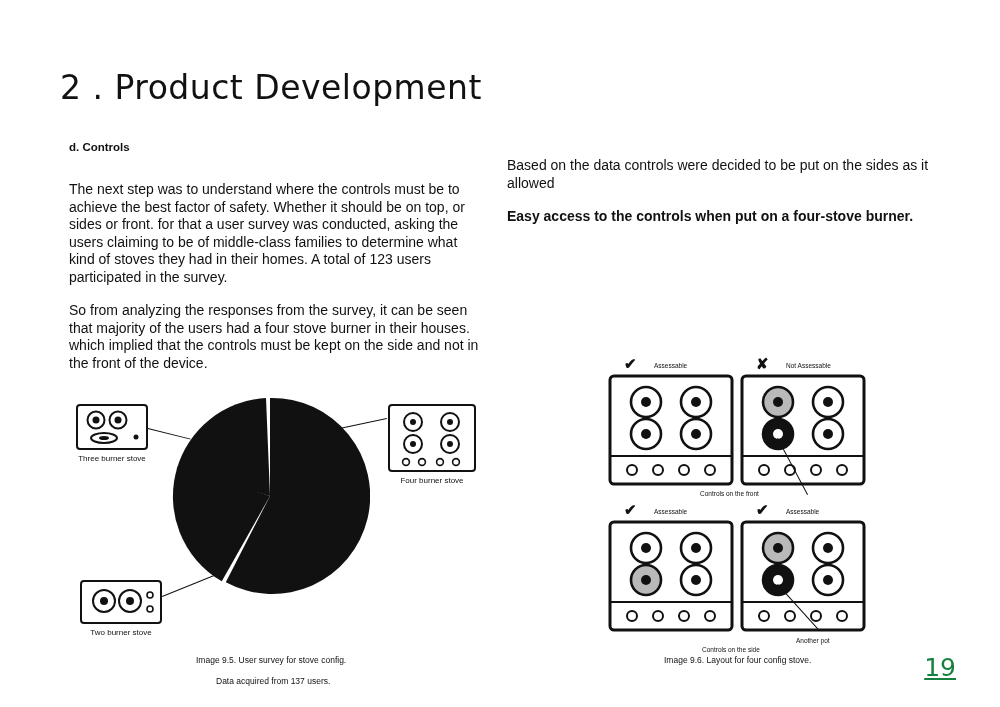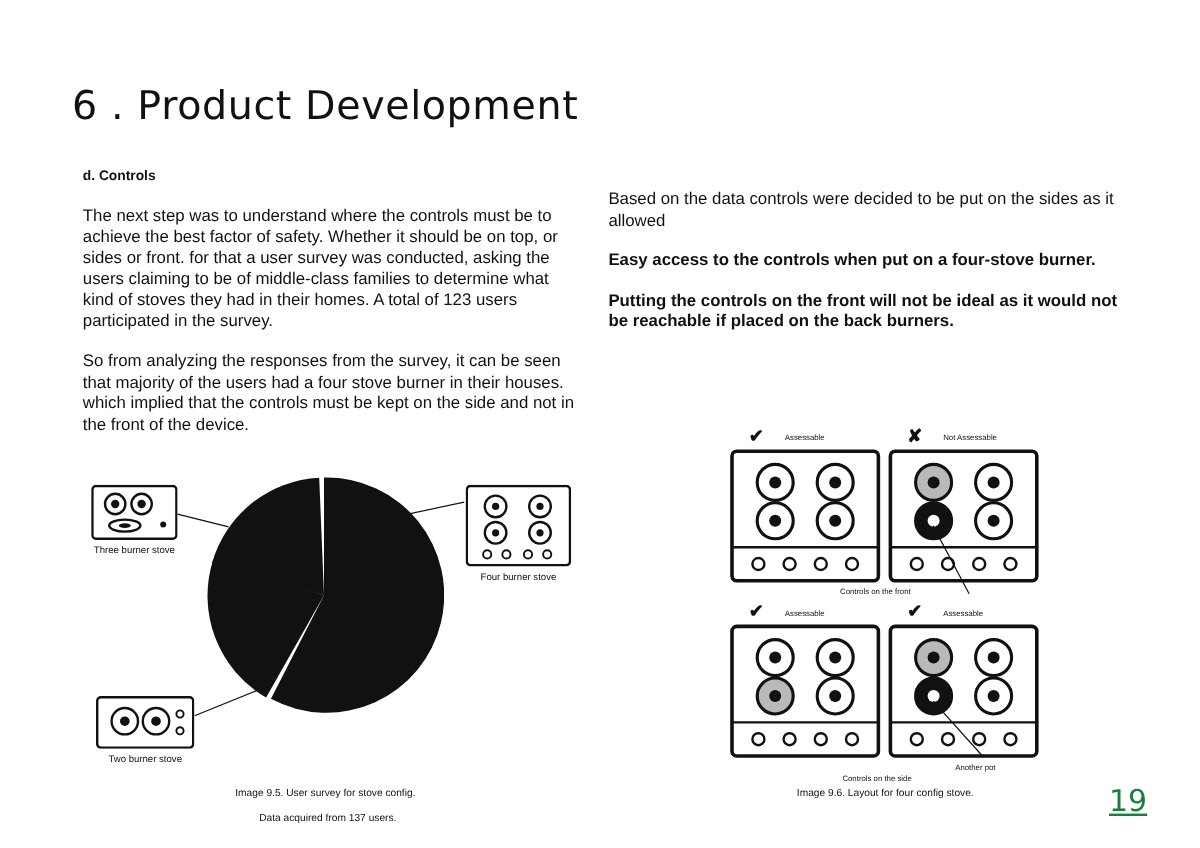--- a/index.html
+++ b/index.html
@@ -16,21 +16,21 @@
   .page-title{
     position:absolute;left:60px;top:68px;
     font-size:33px;font-weight:400;letter-spacing:.5px;color:#111;
     font-family:"DejaVu Sans", sans-serif;
   }
 
   
   .col-left{position:absolute;left:69px;top:141px;width:415px;}
   .col-right{position:absolute;left:507px;top:157px;width:430px;}
 
-  .sub-head{font-size:11.5px;font-weight:bold;margin:0 0 18px 0;}
+  .sub-head{font-size:11.5px;font-weight:bold;margin:0 0 28px 0;}
   p.body{
     font-size:14px;line-height:17.5px;margin:0 0 16px 0;font-weight:400;color:#111;
   }
   p.bold{font-weight:bold;}
 
   
   .pie-wrap{position:absolute;left:170px;top:396px;width:200px;height:200px;}
   .pie-wrap svg{display:block;}
 
   .stove-mini{position:absolute;}
@@ -62,32 +62,31 @@
     position:absolute;right:44px;bottom:25px;font-size:25px;color:#15803d;
     font-family:"DejaVu Sans", sans-serif;
     text-decoration:underline;
   }
 </style>
 </head>
 <body>
 
 <div class="page">
 
-  <div class="page-title">6 . Product Development</div>
+  <div class="page-title">2 . Product Development</div>
 
   <div class="col-left">
     <div class="sub-head">d. Controls</div>
     <p class="body">The next step was to understand where the controls must be to achieve the best factor of safety. Whether it should be on top, or sides or front. for that a user survey was conducted, asking the users claiming to be of middle-class families to determine what kind of stoves they had in their homes. A total of 123 users participated in the survey.</p>
     <p class="body">So from analyzing the responses from the survey, it can be seen that majority of the users had a four stove burner in their houses. which implied that the controls must be kept on the side and not in the front of the device.</p>
   </div>
 
   <div class="col-right">
     <p class="body">Based on the data controls were decided to be put on the sides as it allowed</p>
     <p class="body bold">Easy access to the controls when put on a four-stove burner.</p>
-    <p class="body bold">Putting the controls on the front will not be ideal as it would not be reachable if placed on the back burners.</p>
   </div>
 
   <div class="pie-wrap">
     <svg width="200" height="200" viewBox="0 0 200 200">
 
       <path d="M100,100 L100,2 A98,98 0 1 1 55.8,186.3 Z" fill="#111111"></path>
 
       <path d="M100,100 L51.8,185.3 A98,98 0 0 1 7.6,70.6 Z" fill="#111111"></path>
 
       <path d="M100,100 L6.6,73.6 A98,98 0 0 1 96,2.1 Z" fill="#111111"></path>

